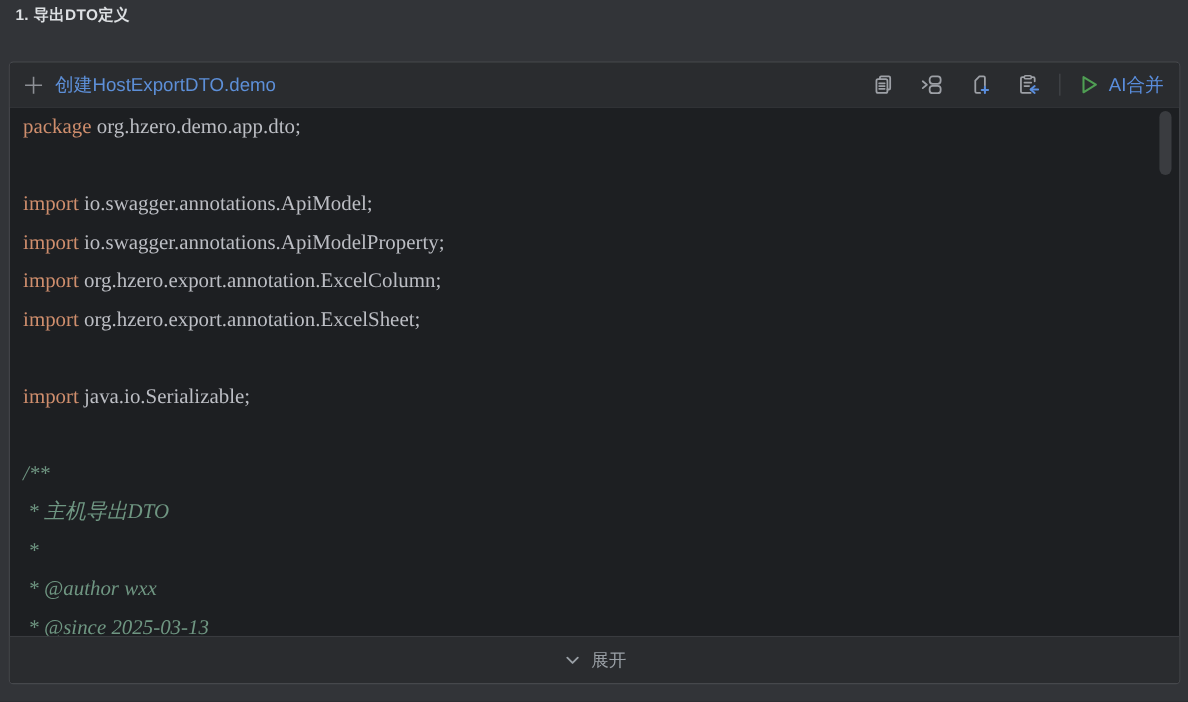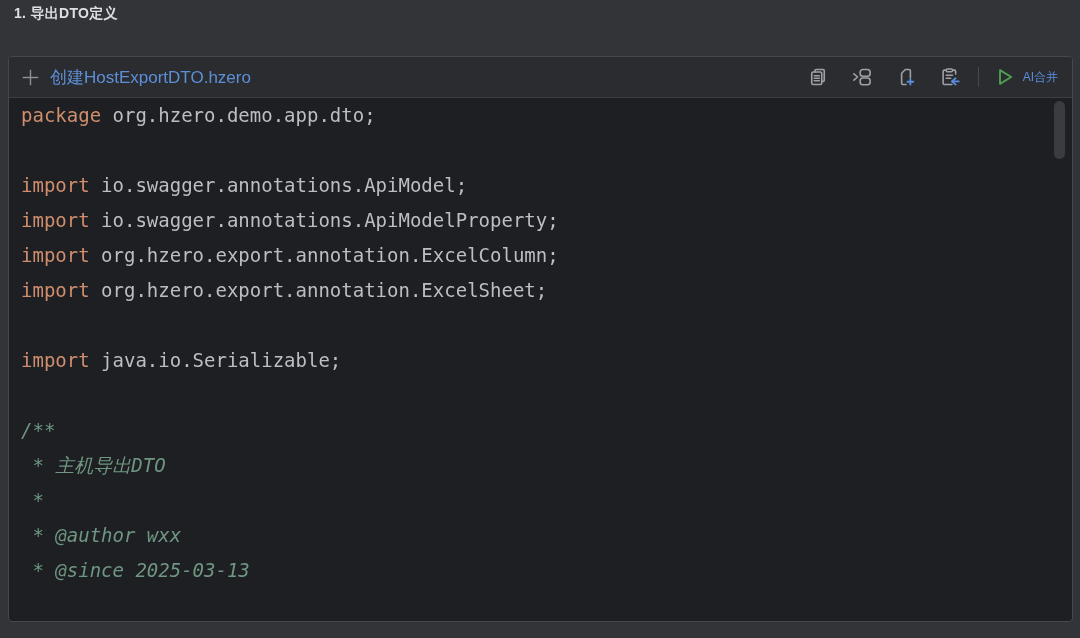--- a/index.html
+++ b/index.html
@@ -37,33 +37,33 @@
     background:none; border:none; padding:0; margin-left:24px;
     width:20px; height:20px; display:inline-flex; align-items:center;
     justify-content:center; cursor:pointer;
   }
   .vsep {
     width:1px; height:20px; background:#47494d; margin-left:18px;
   }
   .run-btn {
     background:none; border:none; padding:0; margin-left:16px;
     display:inline-flex; align-items:center; gap:8px; cursor:pointer;
-    color:#5a8ede; font-size:12px;
+    color:#5a8ede; font-size:17px;
     font-family:"Liberation Sans", sans-serif;
   }
   .code-area {
     flex:1 1 auto; position:relative; overflow:hidden;
     padding:0 0 0 12px;
   }
   .code-lines {
     font-family:"DejaVu Sans Mono", monospace;
     font-size:19px; line-height:35px; color:#bcbec4;
     white-space:pre;
   }
-  .code-line { height:35px; }
+  .code-line { height:35px;font-family:Liberation Serif, serif; }
   .tok-keyword { color:#cf8e6d; }
   .tok-plain   { color:#bcbec4; }
   .tok-comment { color:#6f9682; font-style:italic; }
   .scrollbar-thumb {
     position:absolute; right:7px; top:3px; width:11px; height:58px;
     background:#3a3c40; border-radius:6px; cursor:pointer;
   }
   .panel-footer {
     height:43px; flex:0 0 43px;
     background:#2a2c2f;
@@ -82,21 +82,21 @@
 
   <div class="panel">
 
     <div class="panel-header">
       <span class="icon">
         <svg width="19" height="19" viewBox="0 0 16 16" fill="none" stroke="#8d9096" stroke-width="1.2">
           <line x1="8" y1="1.5" x2="8" y2="14.5"></line>
             <line x1="1.5" y1="8" x2="14.5" y2="8"></line>
         </svg>
       </span>
-      <span class="filename">创建HostExportDTO.hzero</span>
+      <span class="filename">创建HostExportDTO.demo</span>
       <div class="spacer"></div>
 
       <button class="tool-btn">
         <svg width="20" height="20" viewBox="0 0 16 16" fill="none" stroke="#9da0a6" stroke-width="1.3" stroke-linecap="round">
           <path d="M5.5 4 V3 a1 1 0 0 1 1-1 h5.5 a1 1 0 0 1 1 1 v7.5 a1 1 0 0 1 -1 1 H11"></path>
           <rect x="3" y="4" width="8" height="10" rx="1.2"></rect>
           <line x1="5" y1="7" x2="9" y2="7"></line>
           <line x1="5" y1="9" x2="9" y2="9"></line>
           <line x1="5" y1="11" x2="9" y2="11"></line>
         </svg>
@@ -140,15 +140,23 @@
         </span>
         <span>AI合并</span>
       </button>
     </div>
 
     <div class="code-area">
       <div class="code-lines"><div class="code-line"><span class="tok-keyword">package</span><span class="tok-plain"> org.hzero.demo.app.dto;</span></div><div class="code-line">&nbsp;</div><div class="code-line"><span class="tok-keyword">import</span><span class="tok-plain"> io.swagger.annotations.ApiModel;</span></div><div class="code-line"><span class="tok-keyword">import</span><span class="tok-plain"> io.swagger.annotations.ApiModelProperty;</span></div><div class="code-line"><span class="tok-keyword">import</span><span class="tok-plain"> org.hzero.export.annotation.ExcelColumn;</span></div><div class="code-line"><span class="tok-keyword">import</span><span class="tok-plain"> org.hzero.export.annotation.ExcelSheet;</span></div><div class="code-line">&nbsp;</div><div class="code-line"><span class="tok-keyword">import</span><span class="tok-plain"> java.io.Serializable;</span></div><div class="code-line">&nbsp;</div><div class="code-line"><span class="tok-comment">/**</span></div><div class="code-line"><span class="tok-comment"> * 主机导出DTO</span></div><div class="code-line"><span class="tok-comment"> *</span></div><div class="code-line"><span class="tok-comment"> * @author wxx</span></div><div class="code-line"><span class="tok-comment"> * @since 2025-03-13</span></div></div>
       <div class="scrollbar-thumb"></div>
     </div>
 
+    <div class="panel-footer">
+      <span class="icon">
+        <svg width="17" height="17" viewBox="0 0 16 16" fill="none" stroke="#9aa0a6" stroke-width="1.6" stroke-linecap="round" stroke-linejoin="round">
+          <polyline points="3.5,5.5 8,10 12.5,5.5"></polyline>
+        </svg>
+      </span>
+      <span>展开</span>
+    </div>
 
   </div>
 </div>
 
 </body></html>

